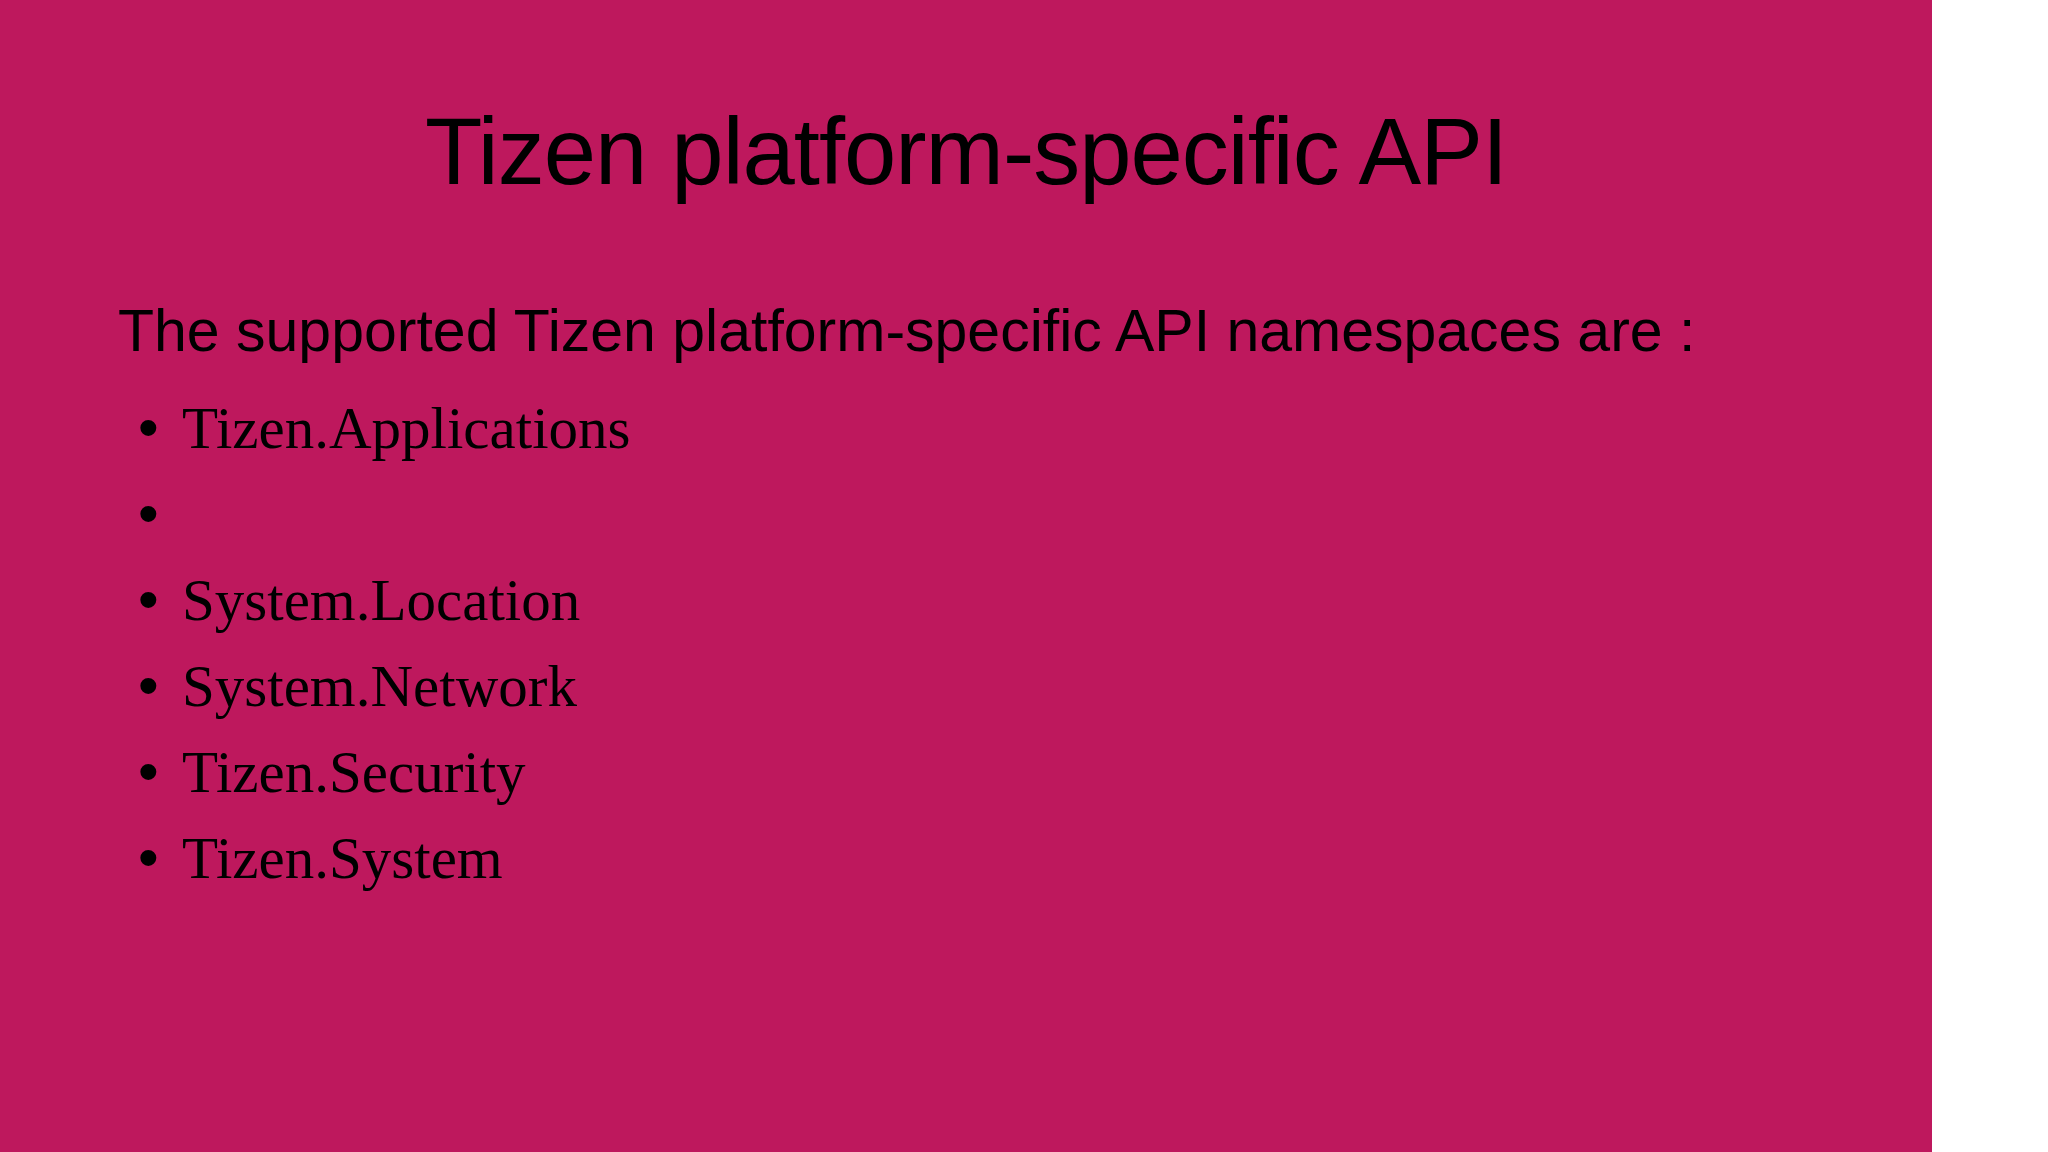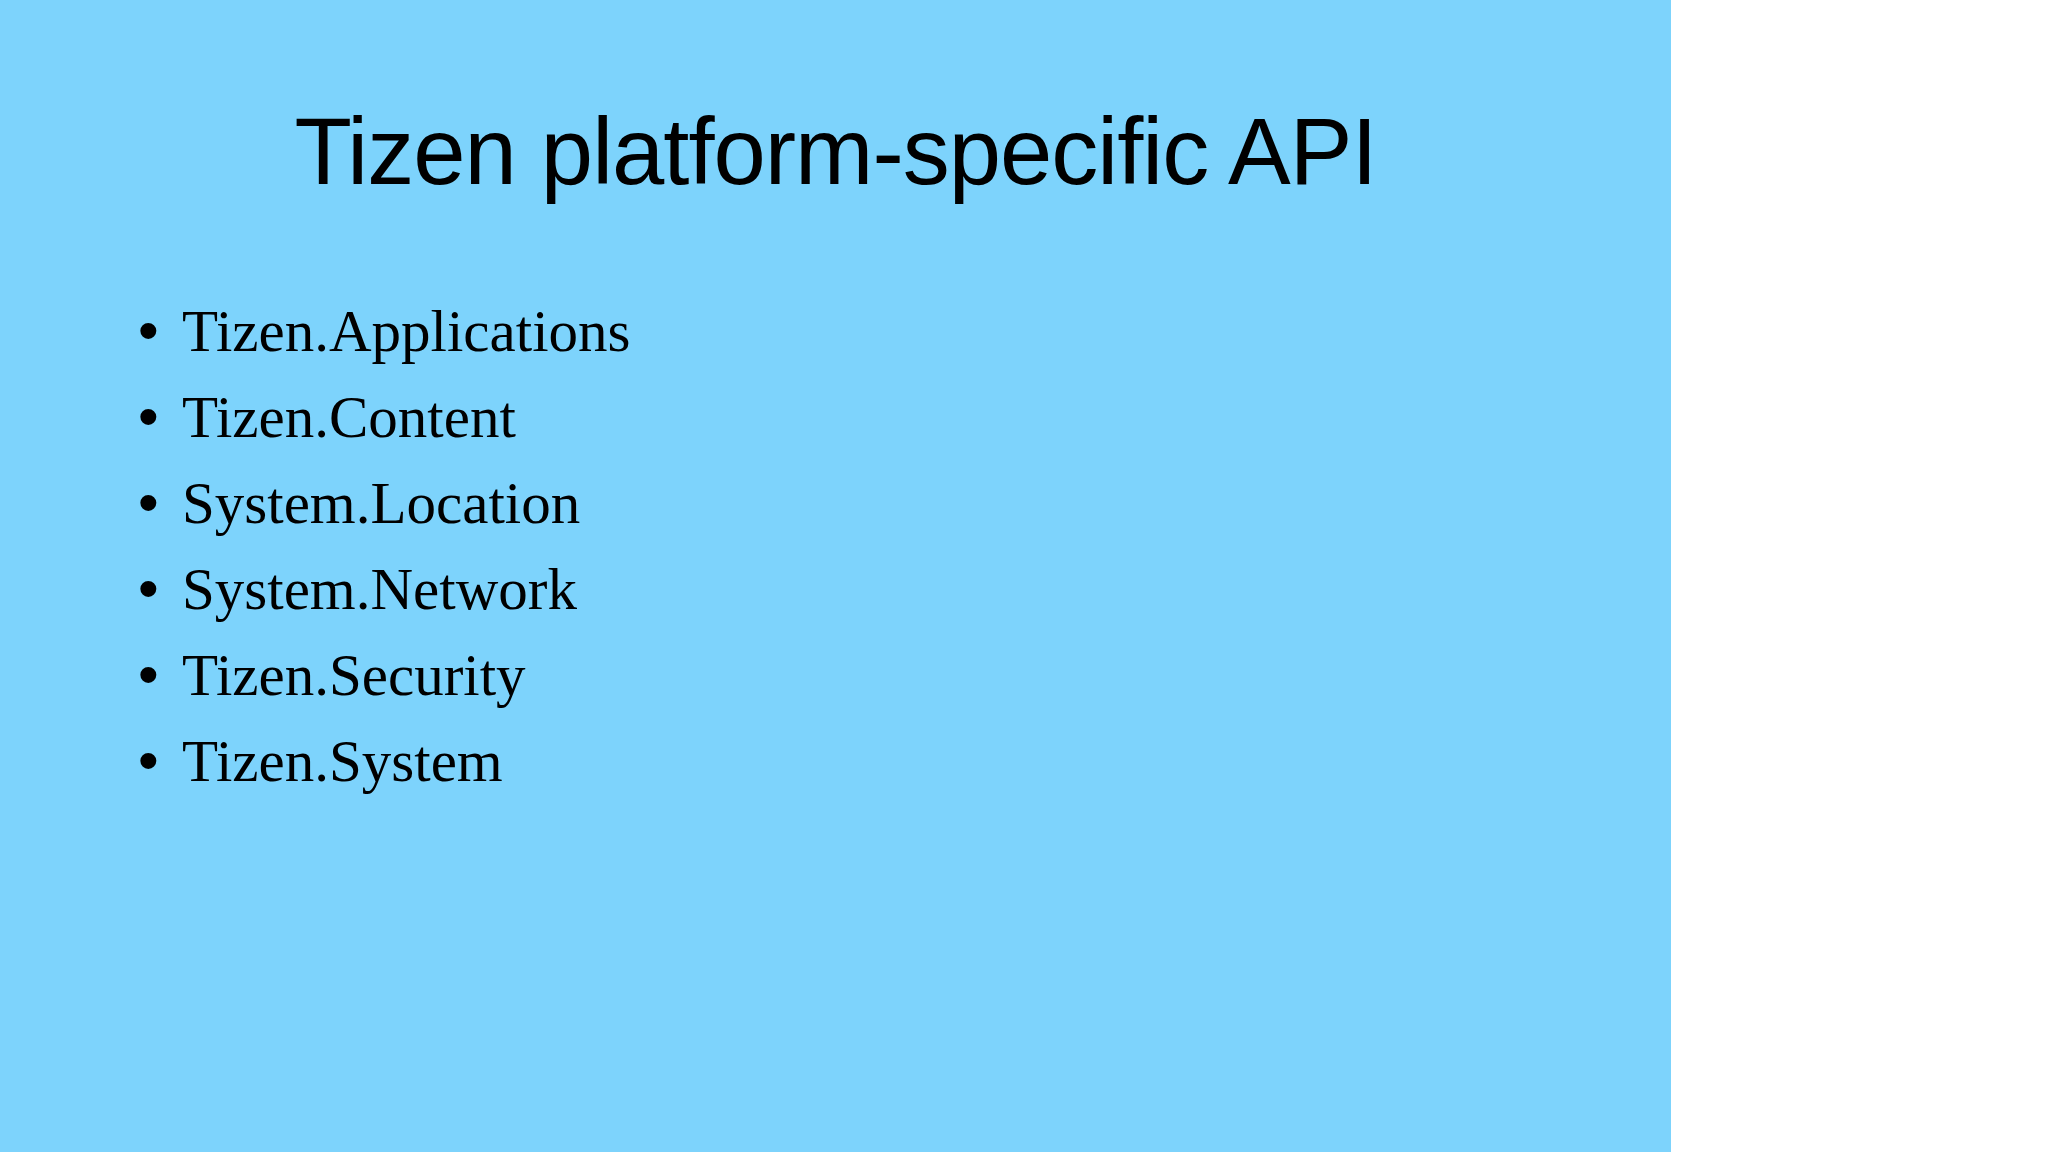--- a/index.html
+++ b/index.html
@@ -2,23 +2,23 @@
 <html><head>
 <meta charset="utf-8">
 <style>
   html, body {
     margin: 0;
     padding: 0;
     background: #ffffff;
   }
   .slide {
     position: relative;
-    width: 1671px;
+    width: 1932px;
     height: 1152px;
-    background: #7dd3fc;
+    background: #be185d;
     overflow: hidden;
     font-family: "Liberation Sans", sans-serif;
     color: #000000;
   }
   .slide-title {
     position: absolute;
     top: 96px;
     left: 0;
     width: 100%;
     text-align: center;
@@ -62,31 +62,31 @@
 </style>
 </head>
 <body>
 
 <div class="slide">
 
   <div class="slide-title">Tizen platform-specific API</div>
 
   <div class="slide-body">
 
+    <div class="intro-line">The supported Tizen platform-specific API namespaces are :</div>
 
     <div class="bullet-list">
 
       <div class="bullet-item">
         <span class="bullet-marker">•</span>
         <span class="bullet-text">Tizen.Applications</span>
       </div>
 
       <div class="bullet-item">
         <span class="bullet-marker">•</span>
-        <span class="bullet-text">Tizen.Content</span>
       </div>
 
       <div class="bullet-item">
         <span class="bullet-marker">•</span>
         <span class="bullet-text">System.Location</span>
       </div>
 
       <div class="bullet-item">
         <span class="bullet-marker">•</span>
         <span class="bullet-text">System.Network</span>

